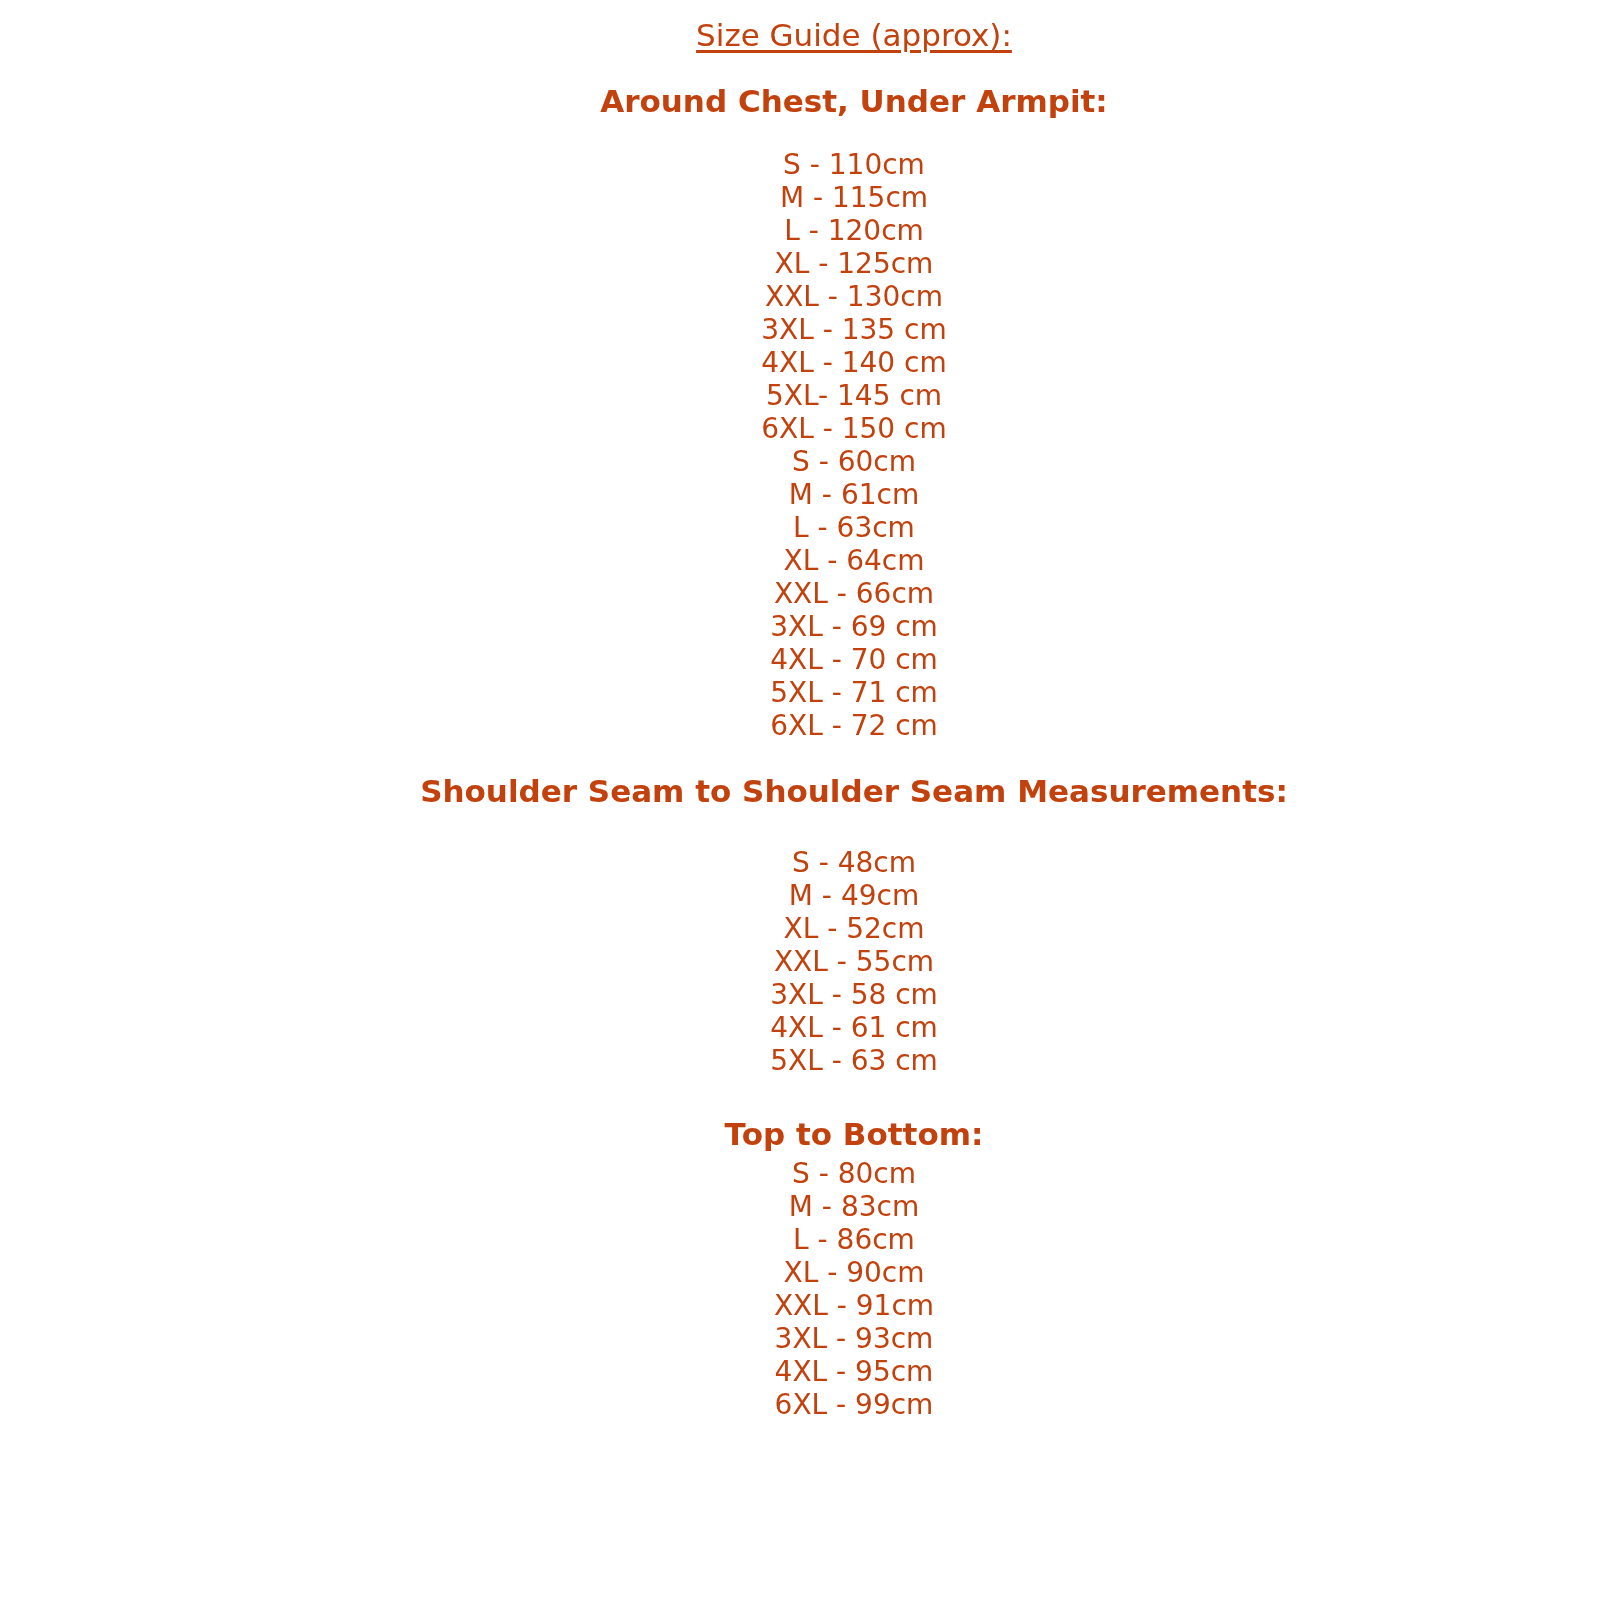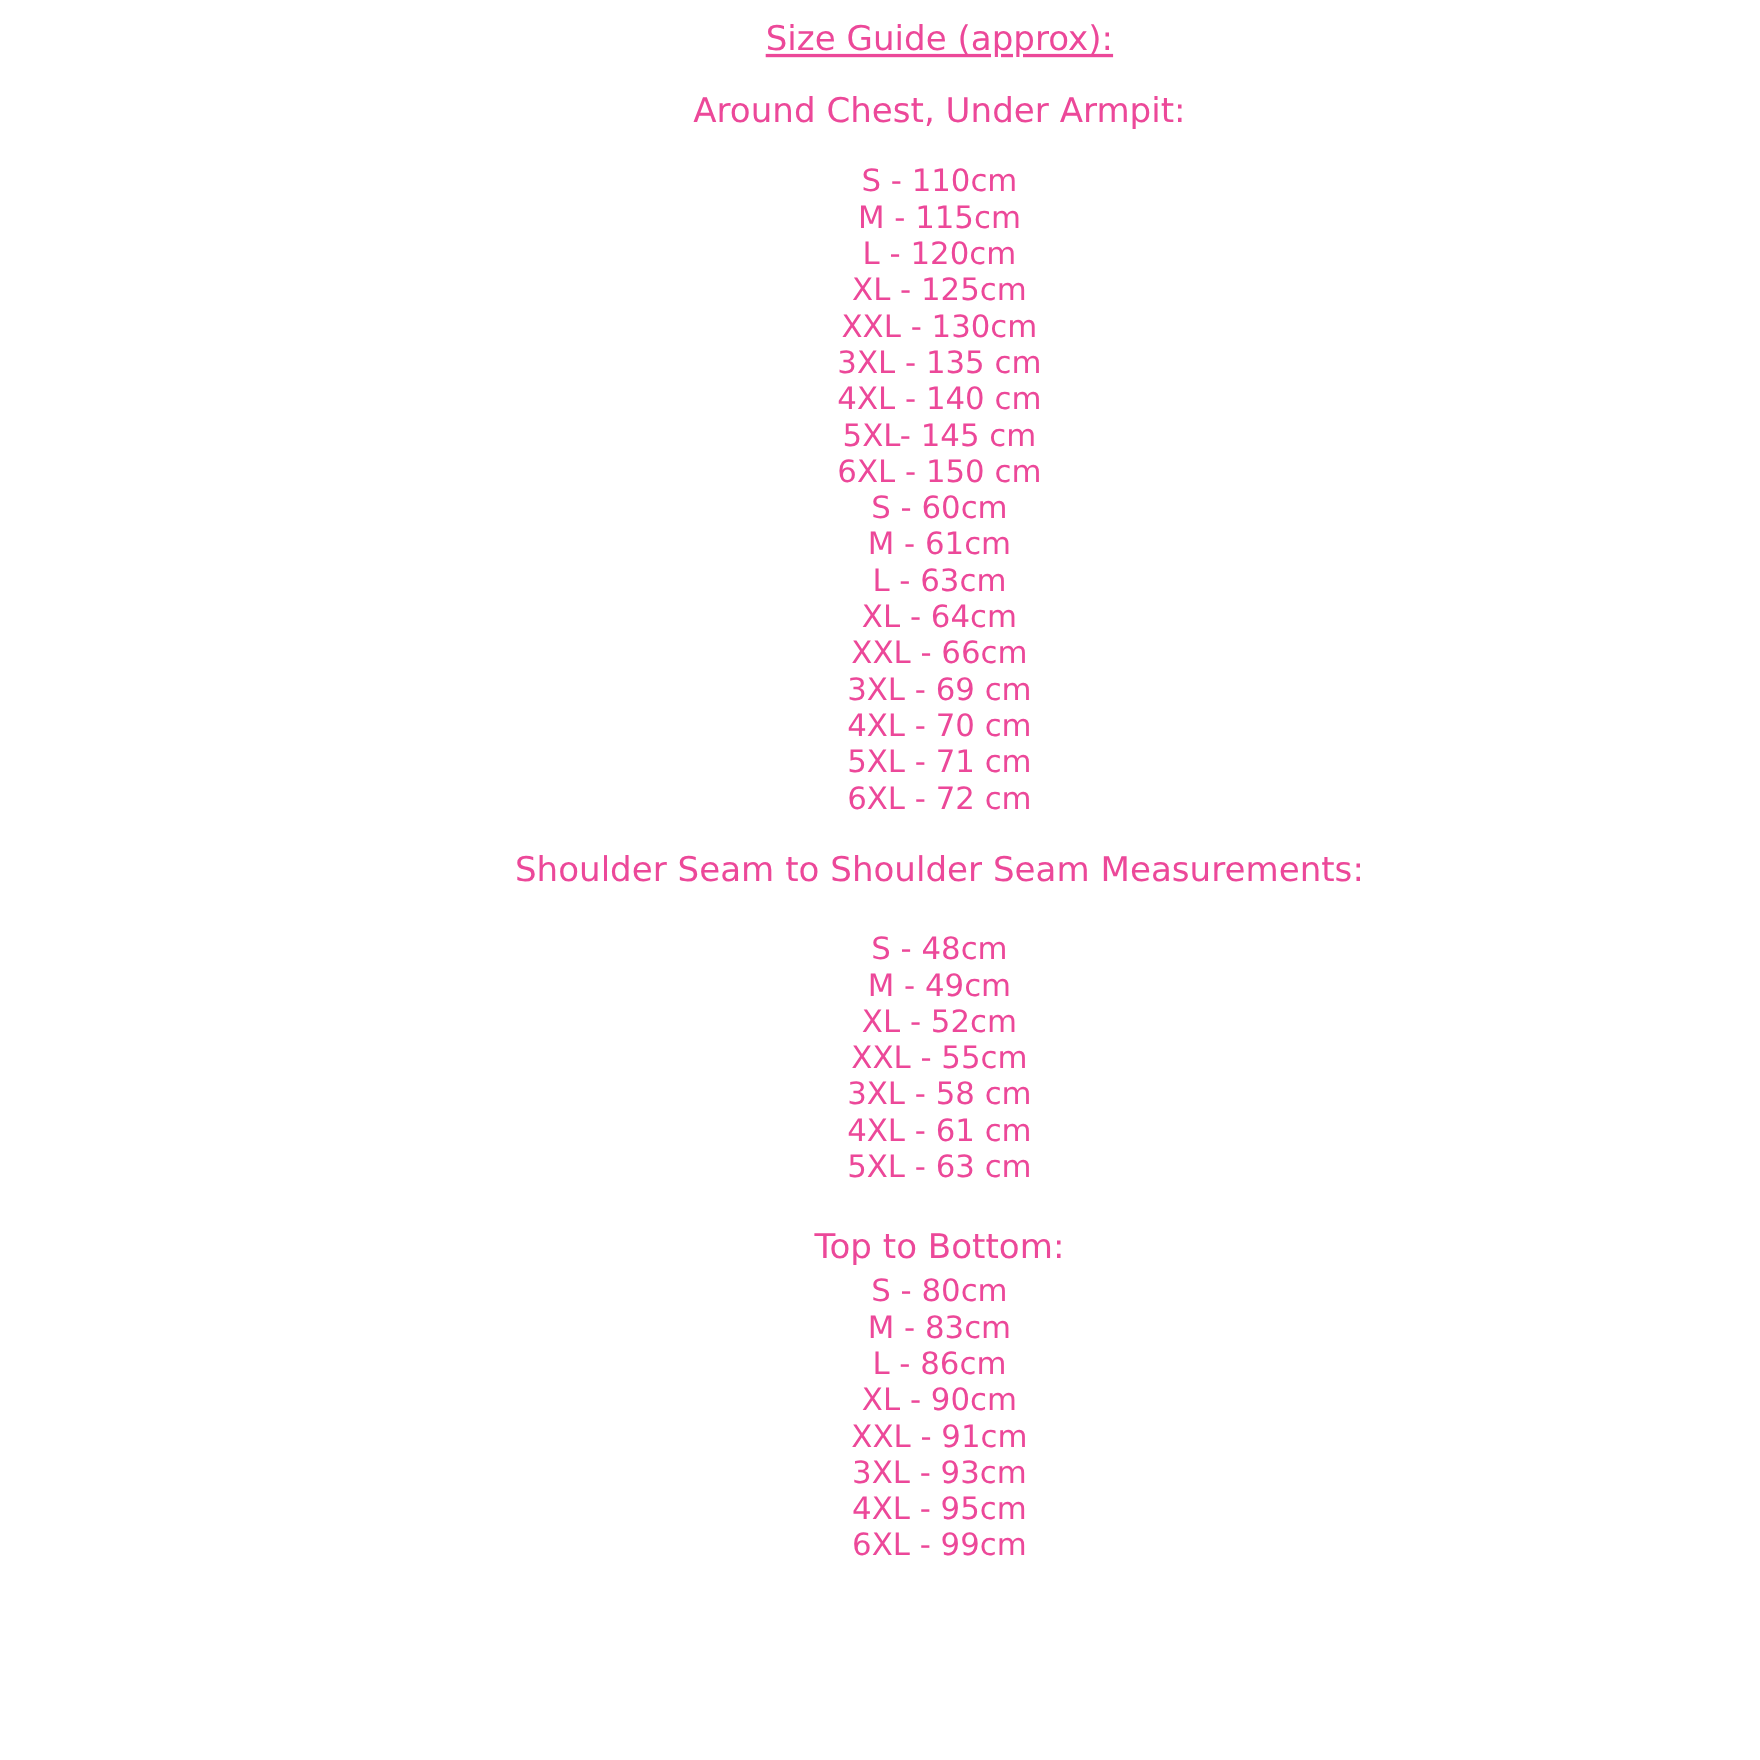--- a/index.html
+++ b/index.html
@@ -22,35 +22,36 @@
   }
   .doc-title {
     font-size: 31px;
     line-height: 38px;
     text-decoration: underline;
     text-underline-offset: 4px;
   }
   .section-heading {
     font-size: 31px;
     line-height: 38px;
+    font-weight: bold;
   }
   .size-row {
     font-size: 28px;
     line-height: 33px;
   }
   
   .section-0 .section-heading { margin-top: 28px; margin-bottom: 28px; }
   .section-1 .section-heading { margin-top: 28px; margin-bottom: 0; }
   .section-2 .section-heading { margin-top: 30px; margin-bottom: 36px; }
   .section-3 .section-heading { margin-top: 38px; margin-bottom: 4px; }
 </style>
 </head>
 <body style="background: rgb(255, 255, 255);">
 
-<div class="content" style="color: #ec4899;">
+<div class="content" style="color: #c2410c;">
   <div class="doc-title">Size Guide (approx):</div>
   <div id="sections">
       <div class="size-section section-0">
         <div class="section-heading">Around Chest, Under Armpit:</div>
         <div class="size-row">S - 110cm</div>
         <div class="size-row">M - 115cm</div>
         <div class="size-row">L - 120cm</div>
         <div class="size-row">XL - 125cm</div>
         <div class="size-row">XXL - 130cm</div>
         <div class="size-row">3XL - 135 cm</div>

